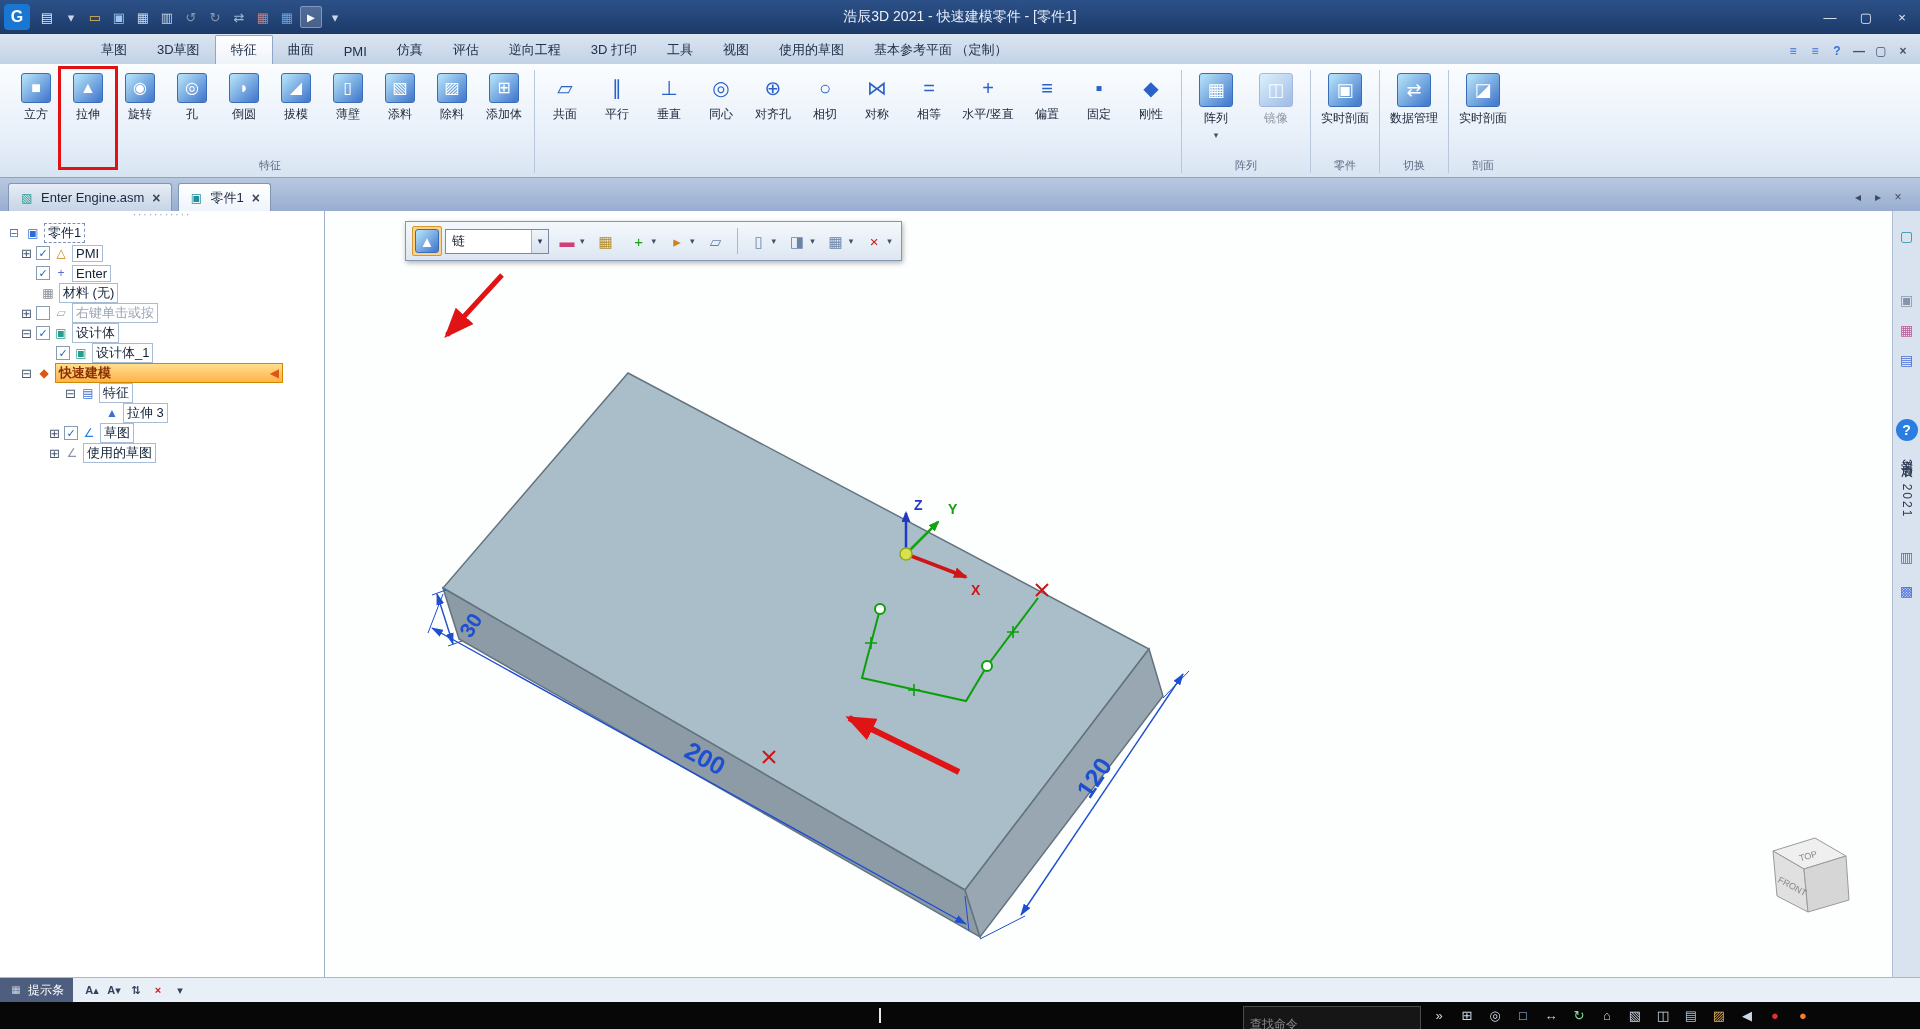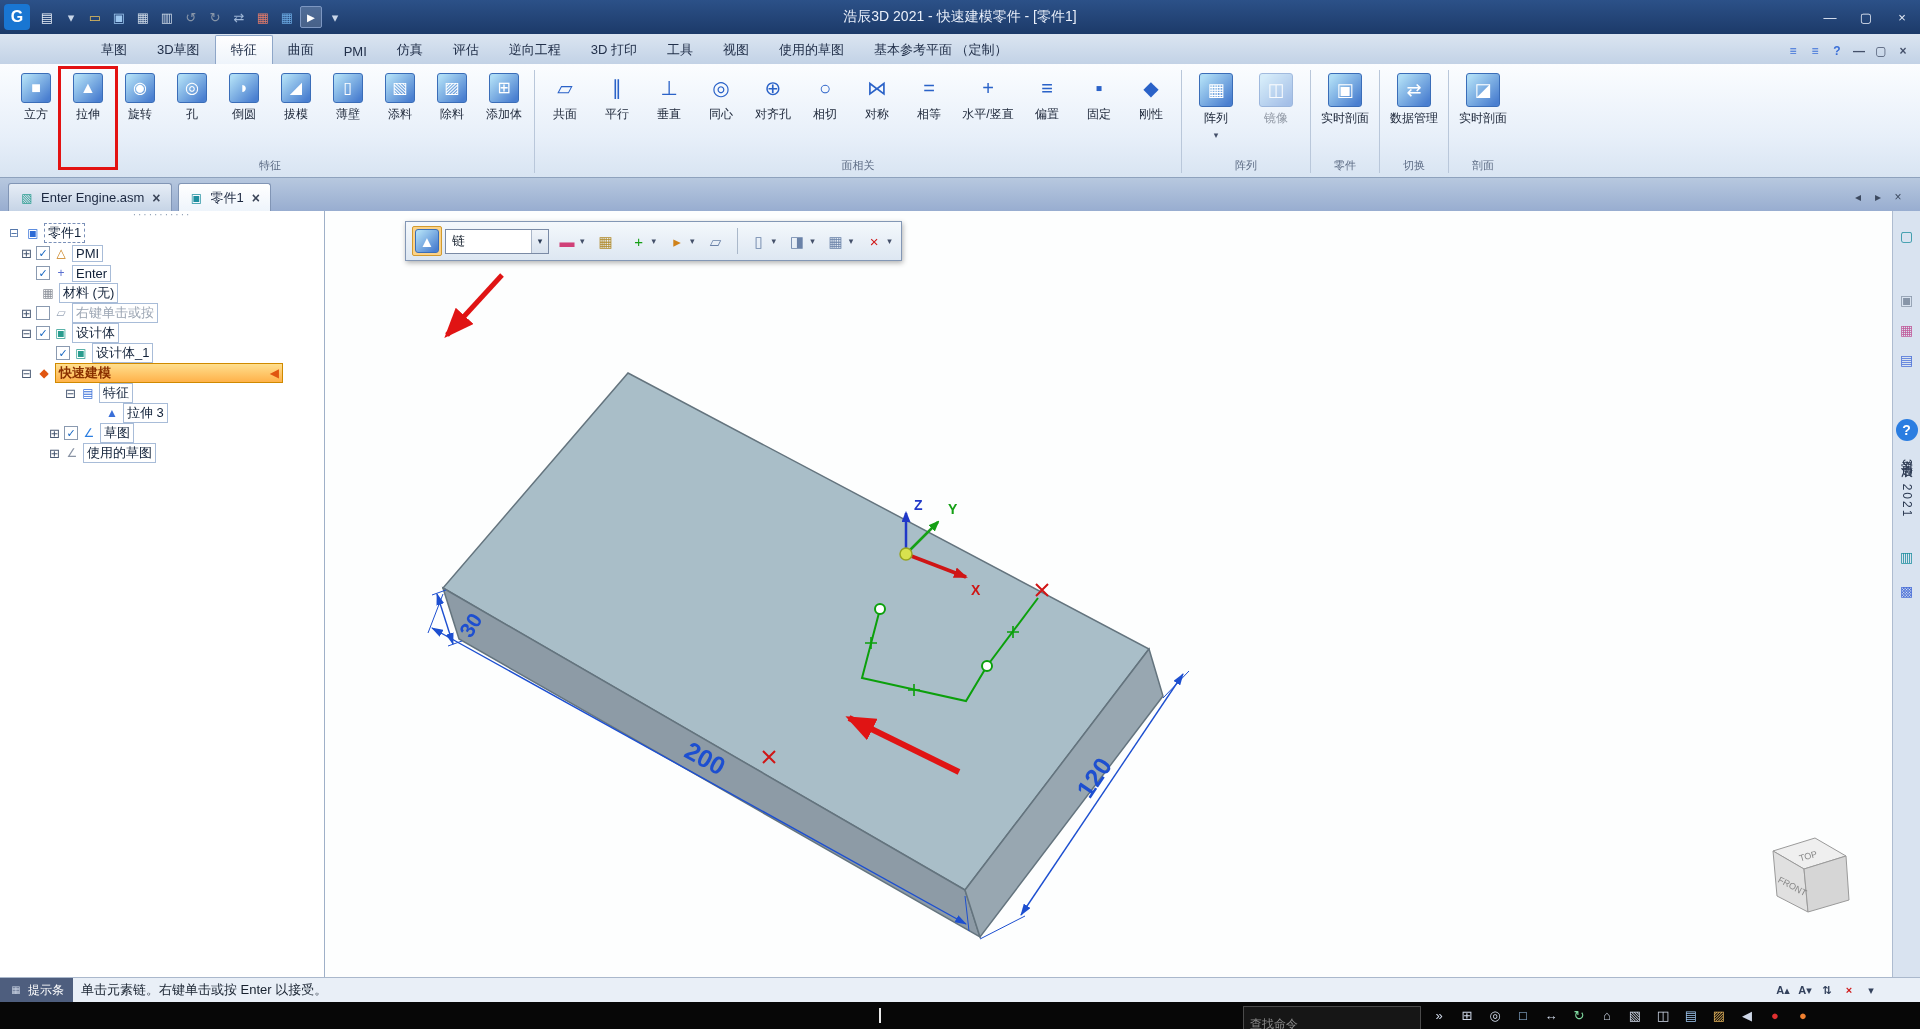--- a/index.html
+++ b/index.html
@@ -254,21 +254,20 @@
         </div>
         <div class="rb-btn" data-name="fixed-button">
           <span class="ic flat" data-name="fixed-icon" style="color: rgb(42, 98, 200);">▪</span>
           <span class="rb-lbl" data-name="button-label">固定</span>
         </div>
         <div class="rb-btn" data-name="rigid-button">
           <span class="ic flat" data-name="rigid-icon" style="color: rgb(42, 98, 200);">◆</span>
           <span class="rb-lbl" data-name="button-label">刚性</span>
         </div>
       </div>
-      <div class="rb-glabel" data-name="ribbon-group-label">面相关</div>
     </div>
     <div class="rb-sep" data-name="group-separator"></div>
     <div class="rb-group" data-name="ribbon-group-3">
       <div class="rb-row">
         <div class="rb-btn big" data-name="pattern-button">
           <span class="ic ic-grad" data-name="pattern-icon" style="color: rgb(255, 255, 255);">▦</span>
           <span class="rb-lbl" data-name="button-label">阵列</span>
           <span class="rb-dd" data-name="chevron-down-icon">▾</span>
         </div>
         <div class="rb-btn disabled big" data-name="mirror-button">
@@ -542,21 +541,20 @@
       <span class="ic rs-ic" data-name="library-icon" style="color: rgb(31, 143, 159); margin-top: 28px;">▥</span>
       <span class="ic rs-ic" data-name="tools-icon" style="color: rgb(74, 111, 216); margin-top: 12px;">▩</span>
     </div>
 </div>
 
 <div class="statusbar" data-name="status-bar">
   <div class="sb-label" data-name="prompt-label">
     <span class="ic" data-name="prompt-icon" style="color: rgb(207, 216, 232);">▦</span>
     <span data-name="prompt-label-text">提示条</span>
   </div>
-  <div class="sb-msg" data-name="status-message">单击元素链。右键单击或按 Enter 以接受。</div>
   <div class="sb-icons" id="sb-icons" data-name="status-bar-icons">
       <span class="ic" data-name="font-increase-icon" style="color: rgb(51, 65, 92);">A▴</span>
       <span class="ic" data-name="font-decrease-icon" style="color: rgb(51, 65, 92);">A▾</span>
       <span class="ic" data-name="scroll-toggle-icon" style="color: rgb(51, 65, 92);">⇅</span>
       <span class="ic" data-name="prompt-close-icon" style="color: rgb(208, 24, 24);">×</span>
       <span class="ic" data-name="prompt-expand-icon" style="color: rgb(51, 65, 92);">▾</span>
     </div>
 </div>
 
 <div class="bottombar" data-name="bottom-command-bar">

